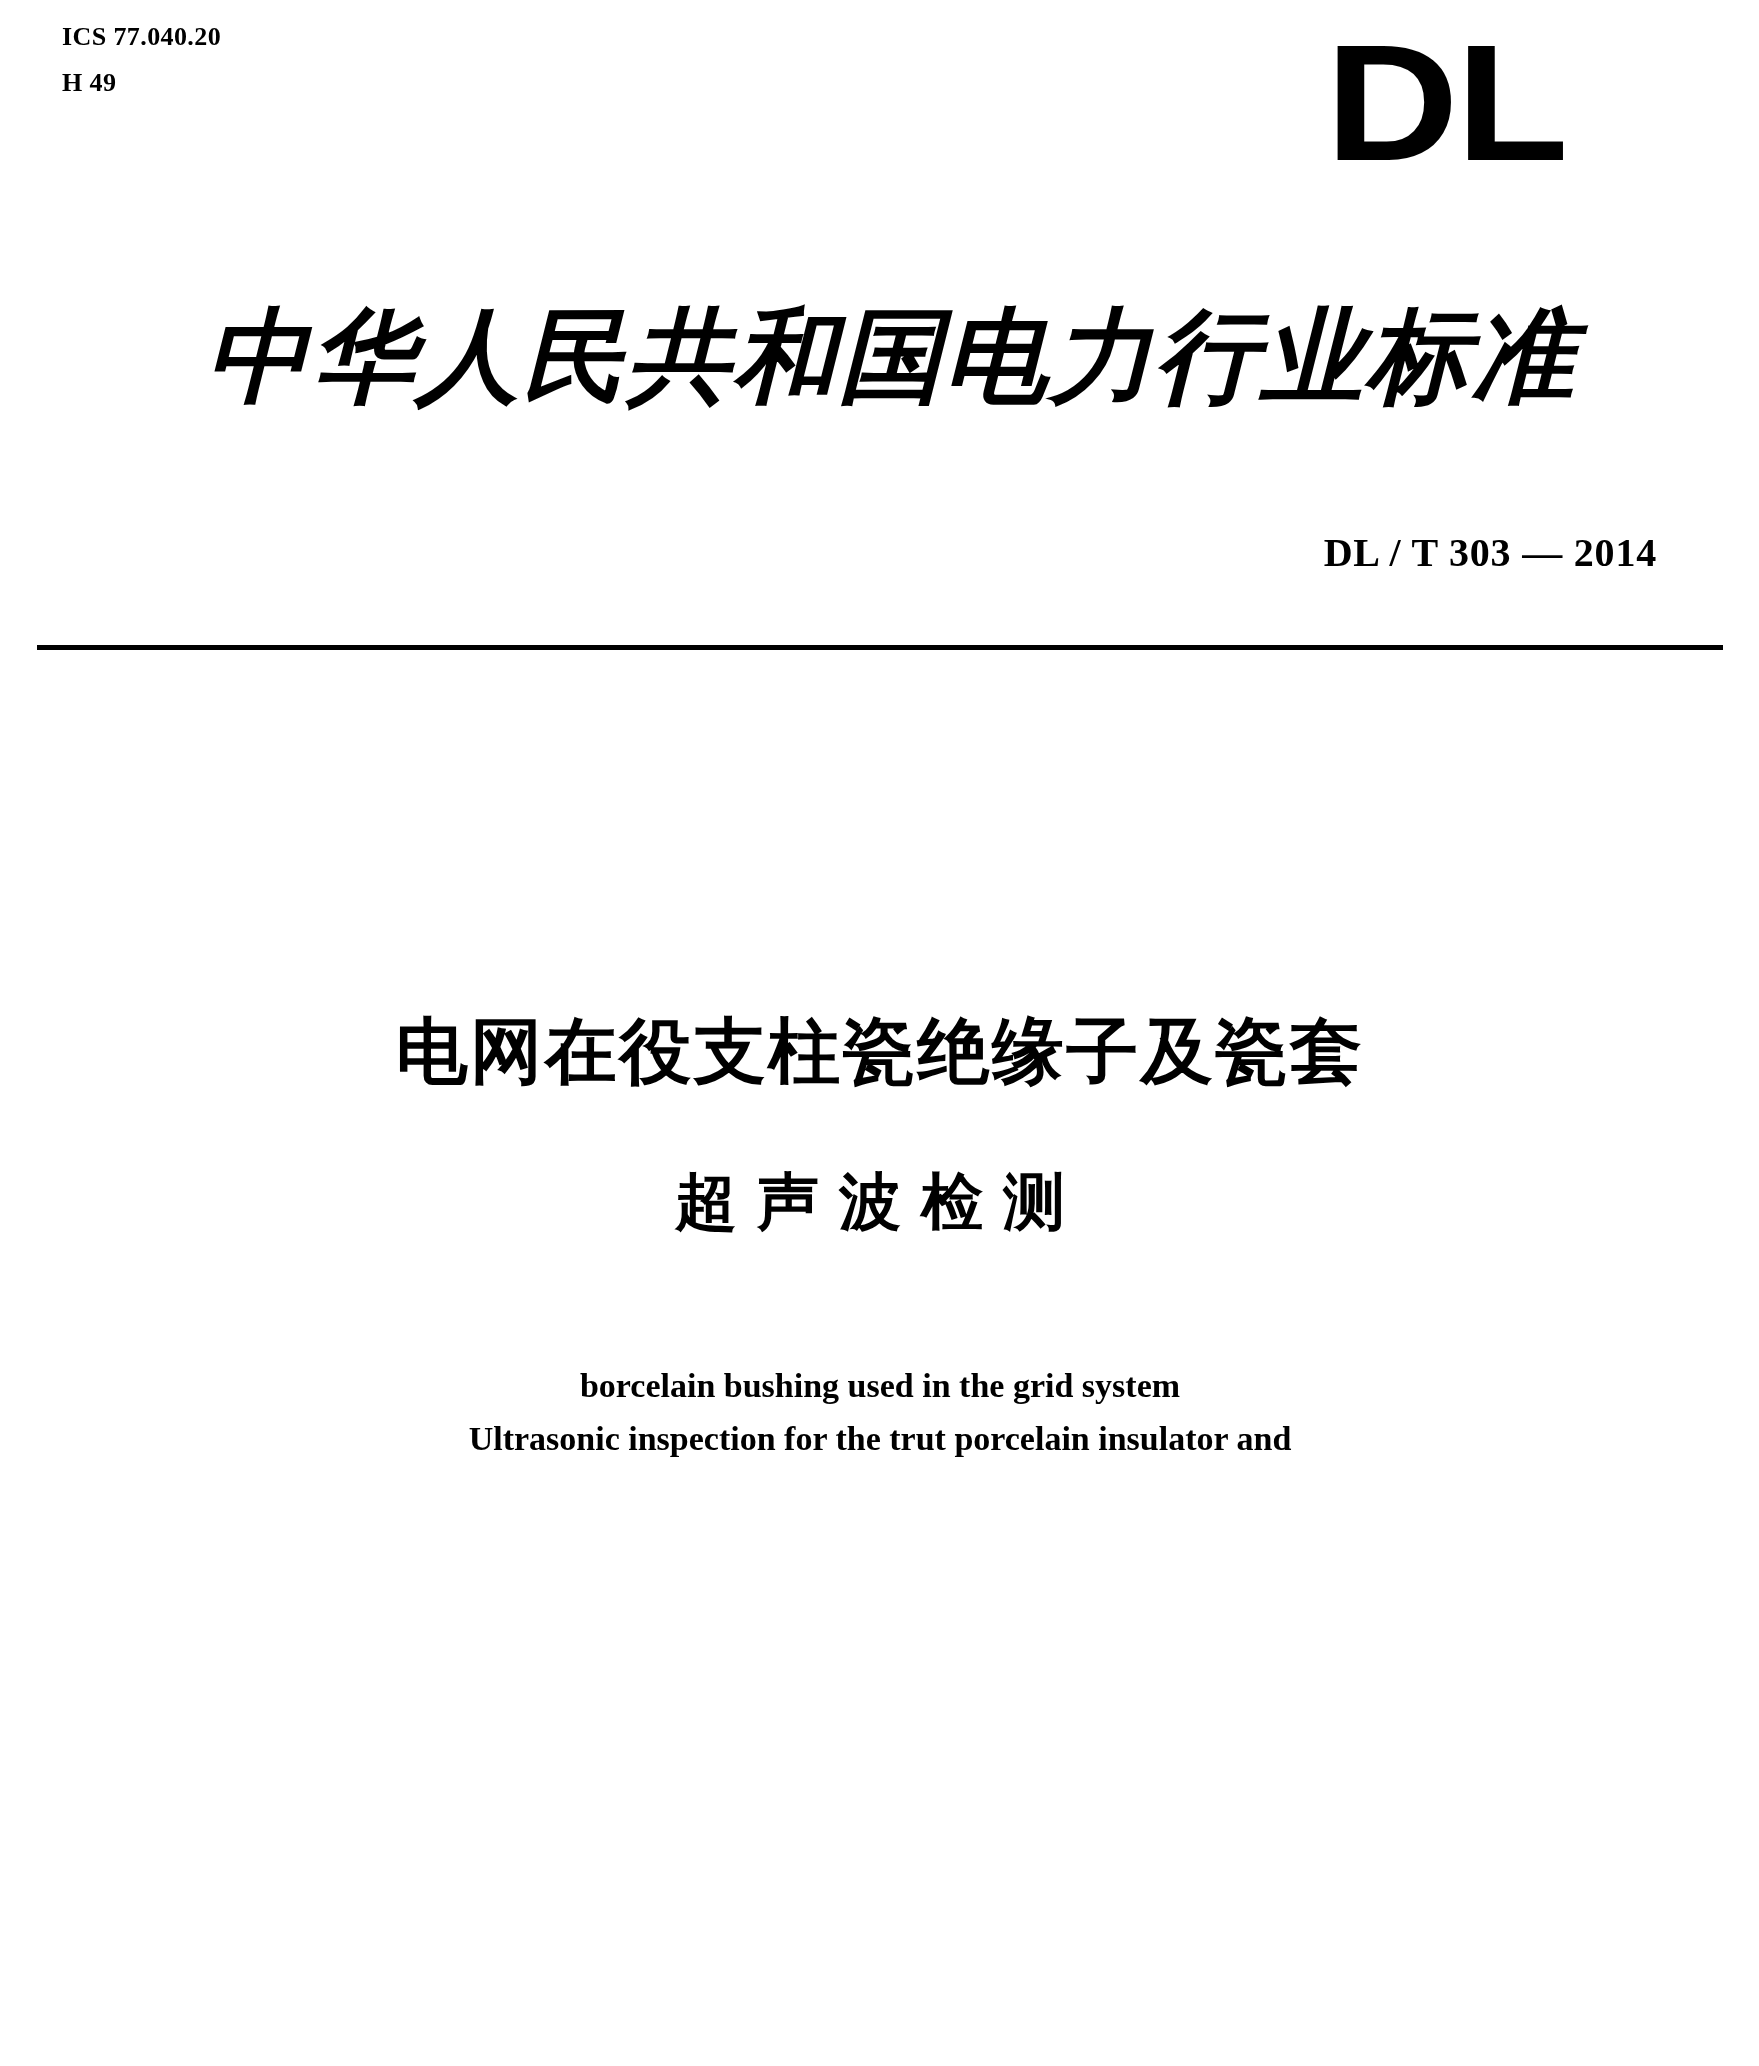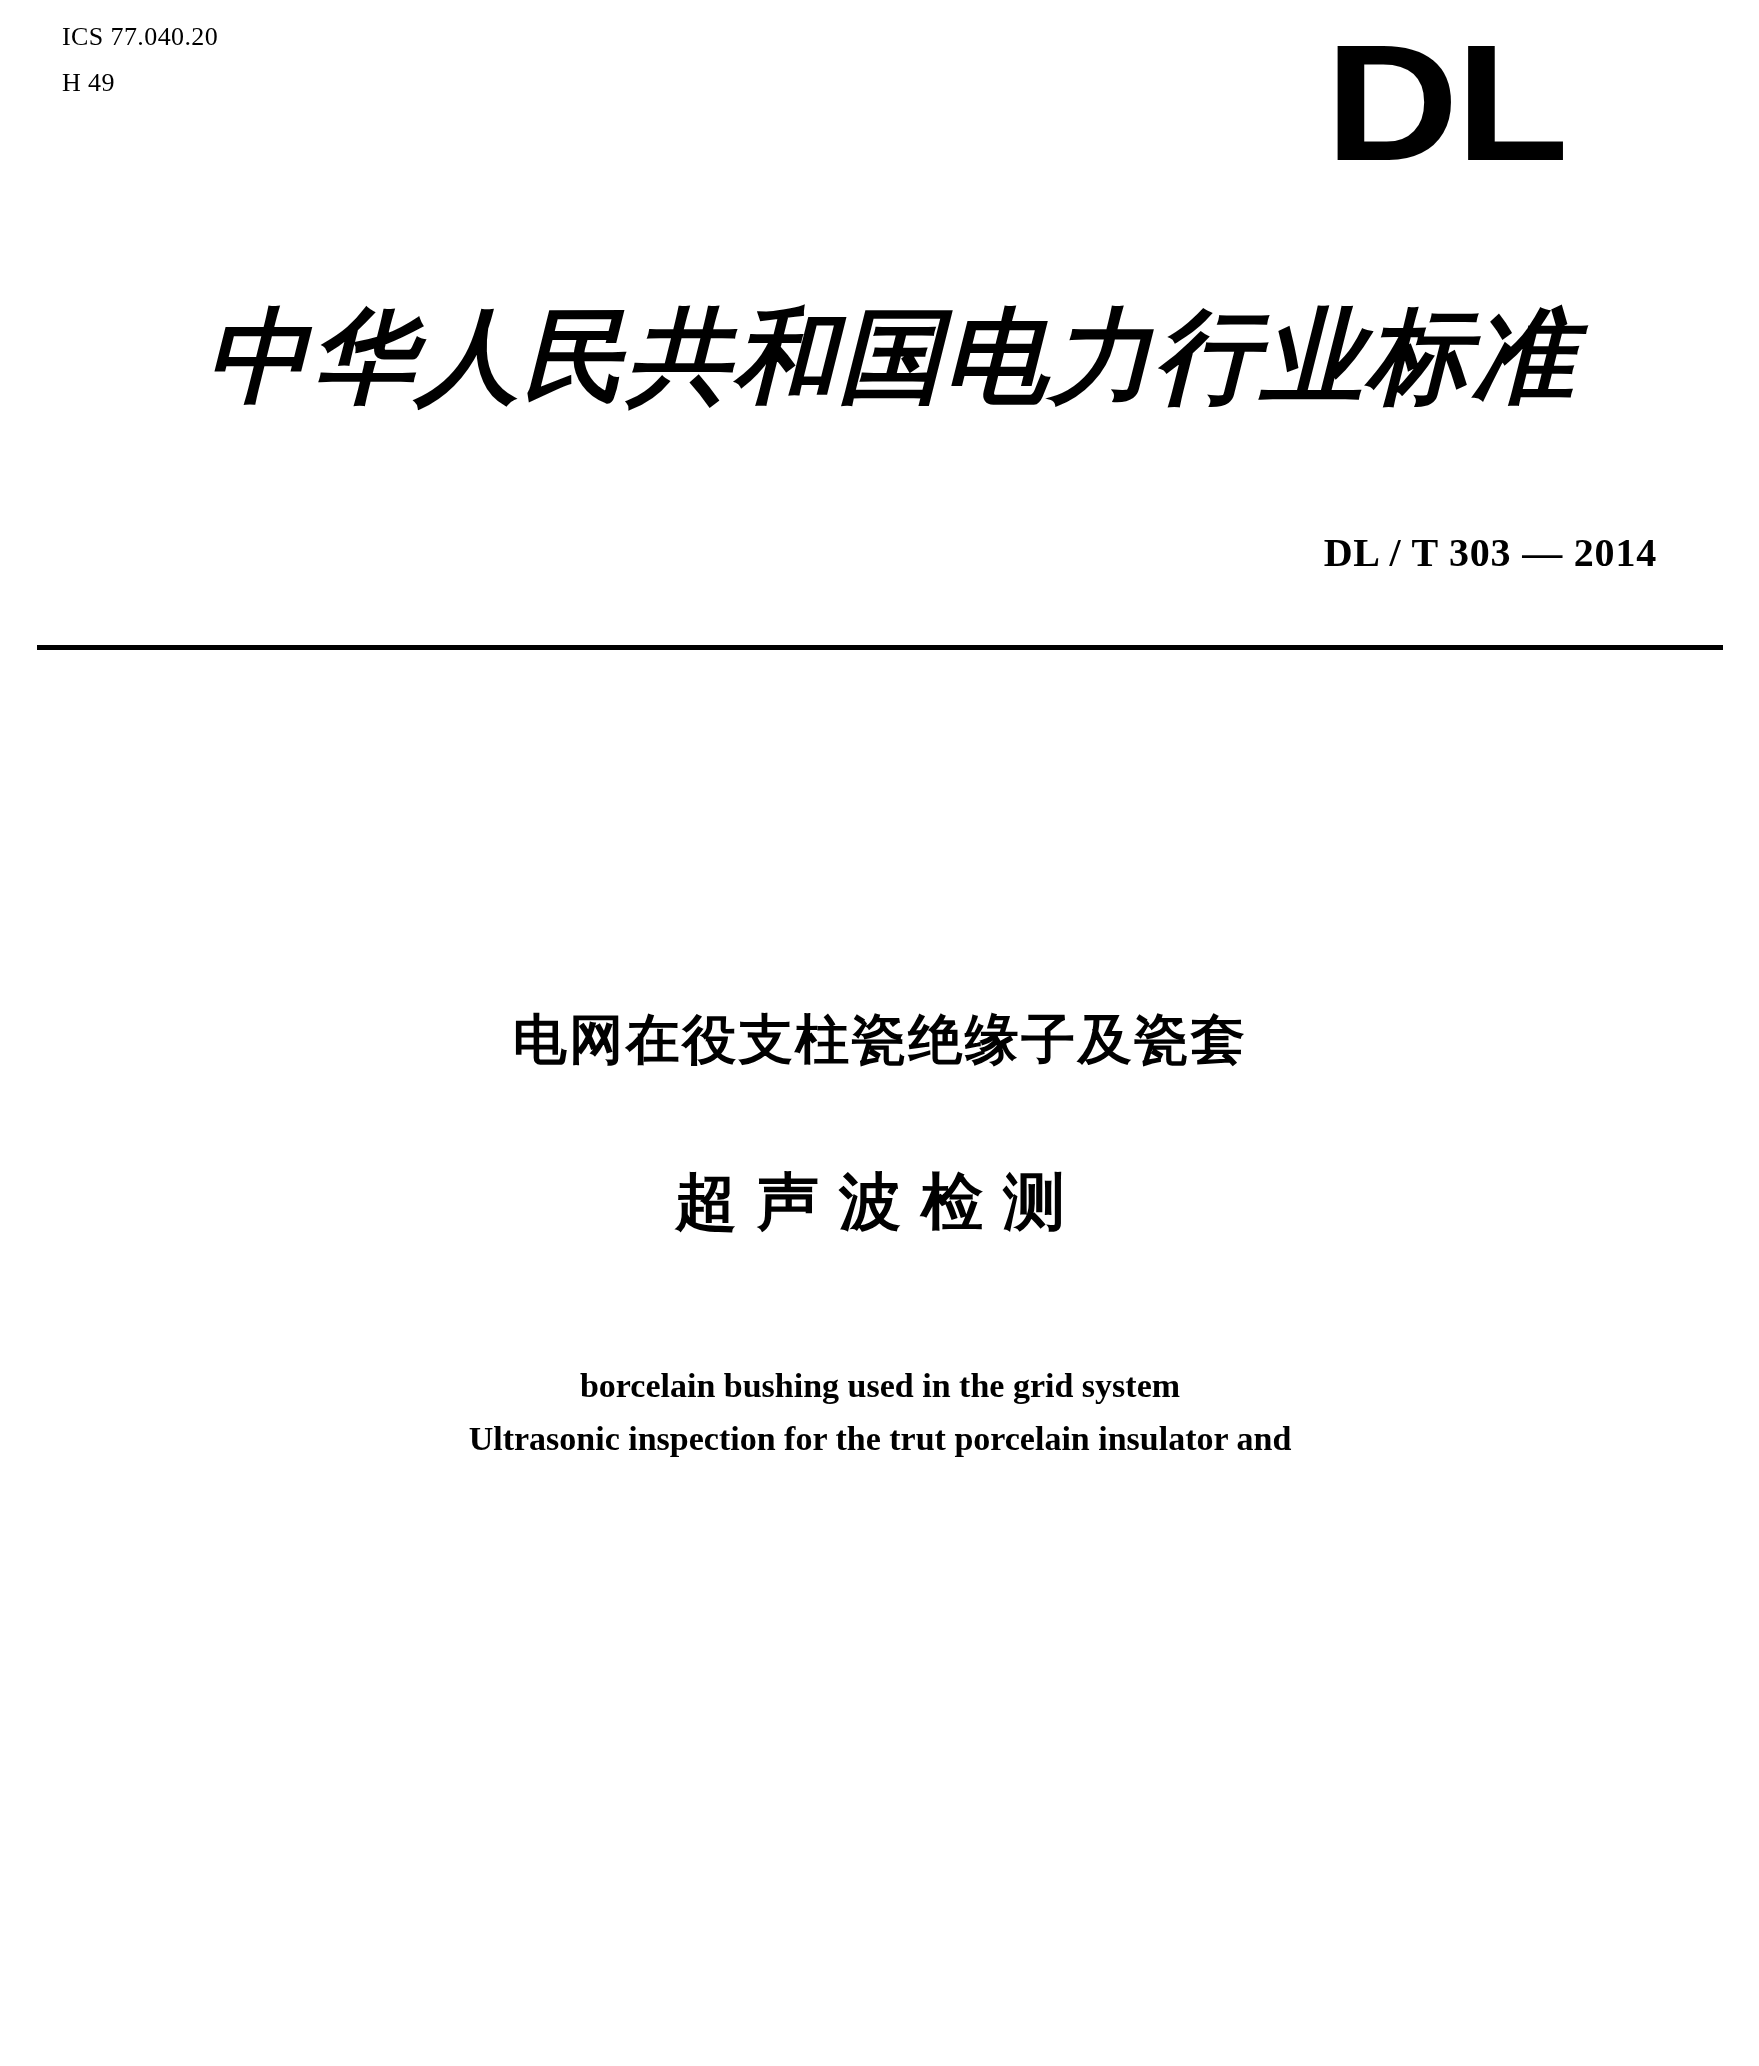--- a/index.html
+++ b/index.html
@@ -16,21 +16,21 @@
     color: #000000;
     overflow: hidden;
   }
 
   
   .ics-block {
     position: absolute;
     left: 62px;
     top: 16.5px;
     font-family: "Liberation Serif", serif;
-    font-weight: normal;
+    font-weight: bold;
     font-size: 26px;
     line-height: 1.55;
     letter-spacing: 0.4px;
   }
   .ics-block .line2 {
     margin-top: 5.8px;
   }
 
   
   .dl-logo {
@@ -87,21 +87,21 @@
 
   
   .doc-title {
     position: absolute;
     left: 0;
     right: 0;
     top: 1004px;
     text-align: center;
     font-family: "DejaVu Sans", sans-serif;
     font-weight: bold;
-    font-size: 54px;
+    font-size: 72px;
     letter-spacing: 2.5px;
     white-space: nowrap;
   }
   .doc-title-2 {
     position: absolute;
     left: 0;
     right: 0;
     top: 1116px;
     text-align: center;
     font-family: "DejaVu Sans", sans-serif;

